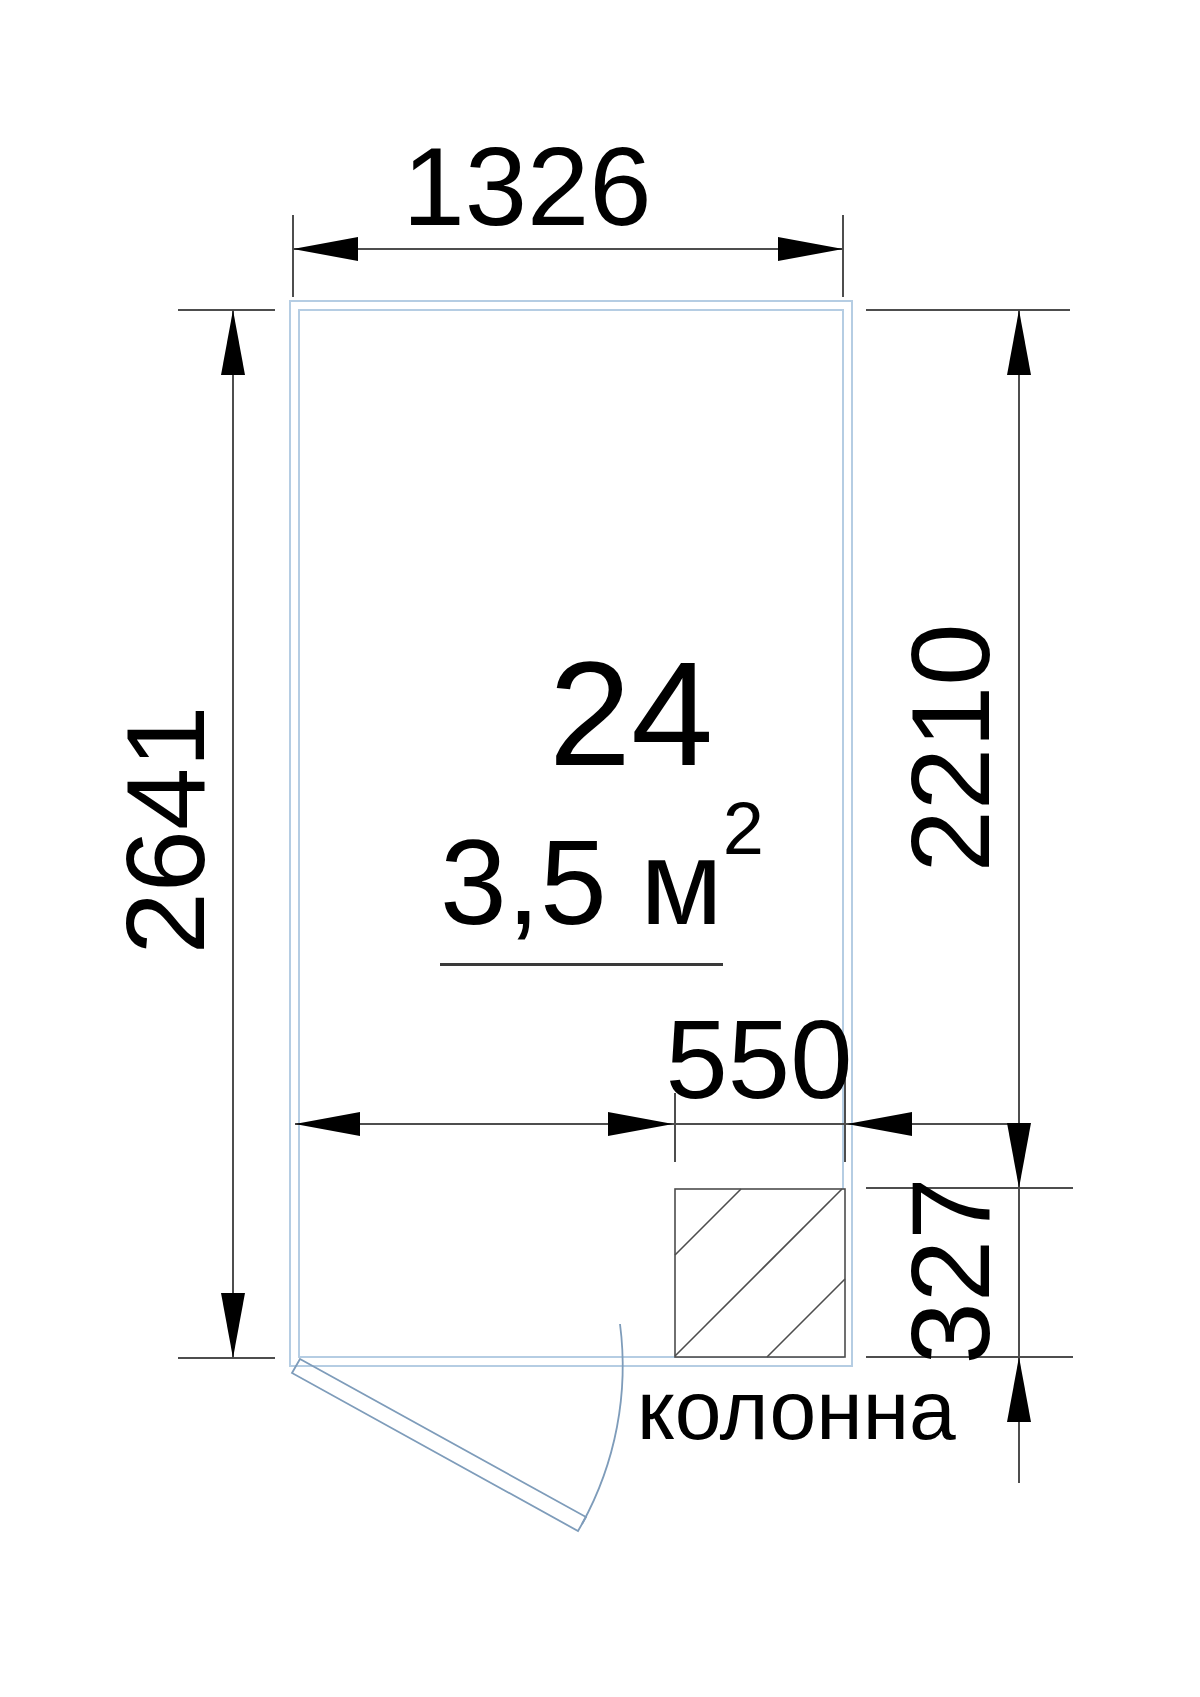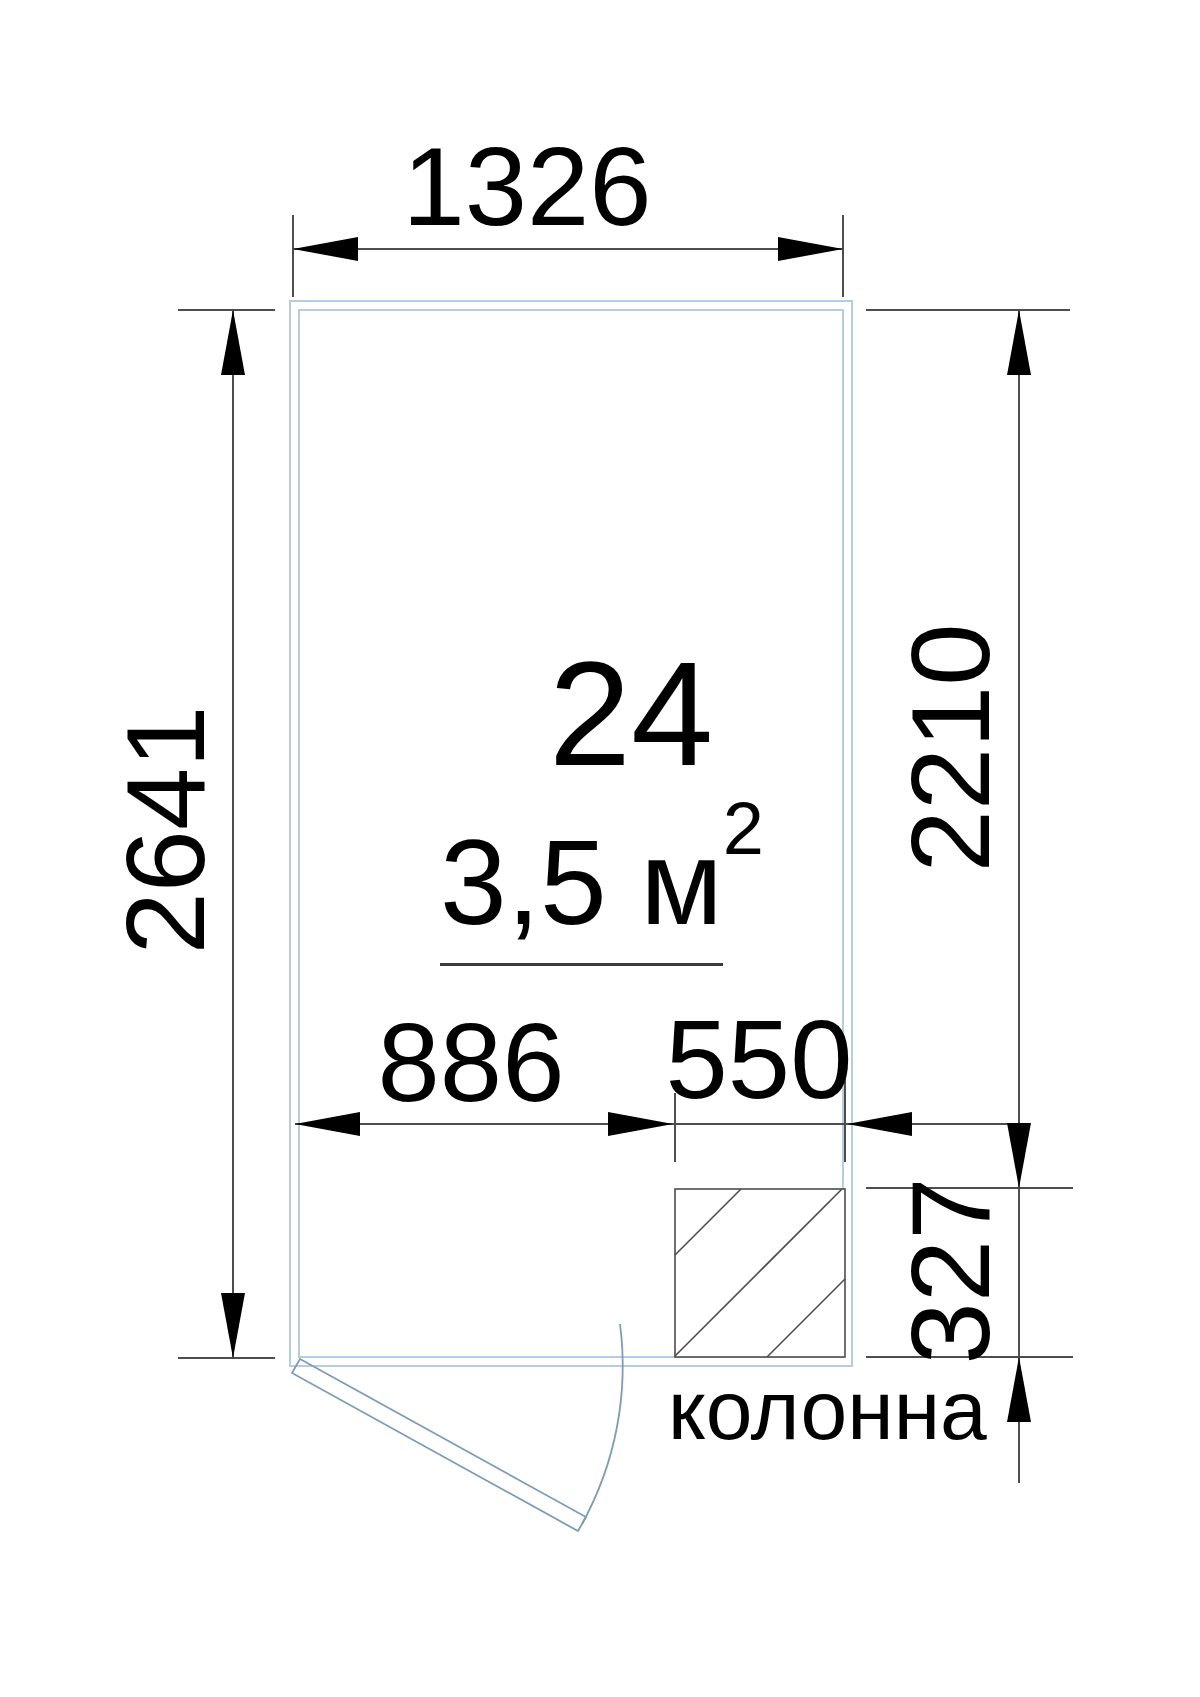--- a/index.html
+++ b/index.html
@@ -38,21 +38,20 @@
     font-size:74px;
     vertical-align:70px;
   }
   .column-label{
     position:absolute;
     left:637px;top:1368px;
     font-size:84px;
     line-height:1;
     color:#000;
     white-space:nowrap;
-    margin-left:31px;
   }
 </style>
 </head>
 <body>
 
 <div class="canvas">
 
   <svg class="linework" width="1200" height="1697" viewBox="0 0 1200 1697">
 
     <g fill="none" stroke="#b5cde3" stroke-width="2">
@@ -107,21 +106,20 @@
   </svg>
 
   <div class="t dimnum" style="left:527px;top:187px;">1326</div>
 
   <div class="t dimnum rot" style="left:166px;top:830px;">2641</div>
 
   <div class="t dimnum rot" style="left:951px;top:748px;">2210</div>
 
   <div class="t dimnum rot" style="left:951px;top:1271px;">327</div>
 
-  <div class="t dimnum" style="left:471px;top:1063px;">886</div>
 
   <div class="t dimnum" style="left:759px;top:1060px;">550</div>
 
   <div class="t room-number" style="left:604px;top:714px;margin-left:27px;">24</div>
 
   <div class="area-line">
     <span class="area-underline">3,5 м</span><span class="area-sup">2</span>
   </div>
 
   <div class="column-label">колонна</div>

